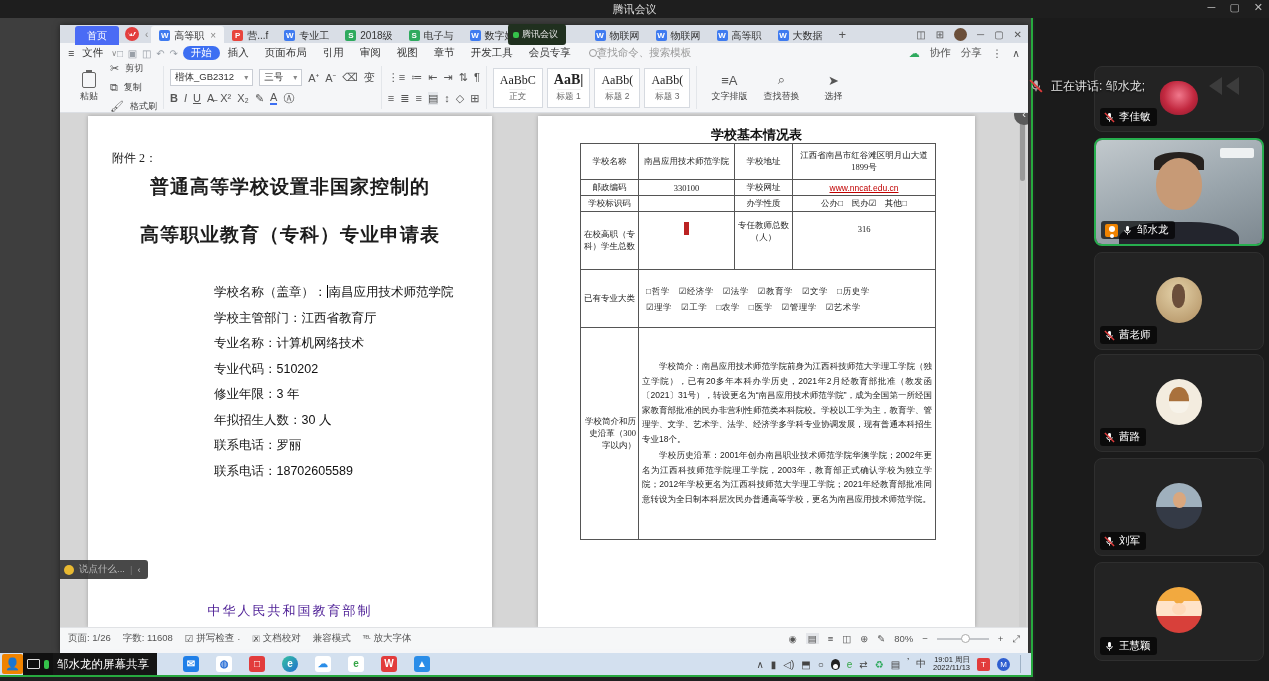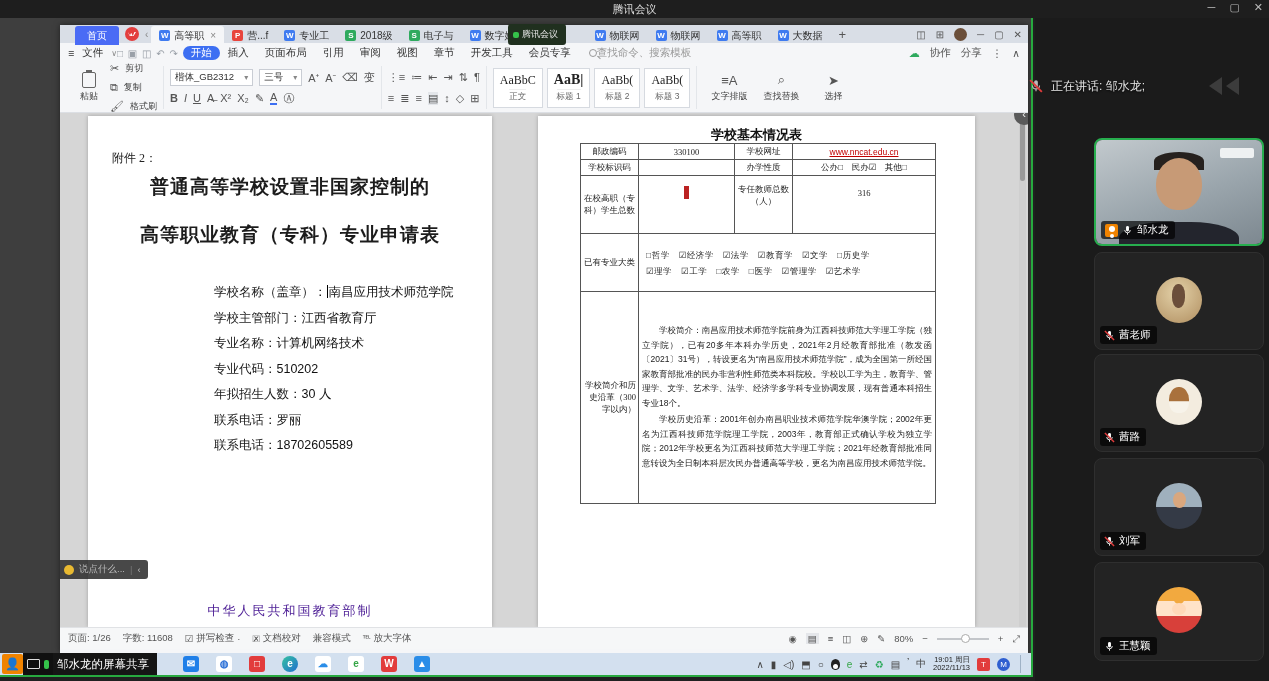--- a/index.html
+++ b/index.html
@@ -363,37 +363,44 @@
 
         <div class="page pageL">
           <div class="attach serif">附件 2：</div>
           <div class="dtitle dt1">普通高等学校设置非国家控制的</div>
           <div class="dtitle dt2">高等职业教育（专科）专业申请表</div>
           <div class="fields serif">
             <div><span>学校名称（盖章）：</span><span class="cursorbar"></span><span class="val">南昌应用技术师范学院</span></div>
             <div><span>学校主管部门：</span><span class="val">江西省教育厅</span></div>
             <div><span>专业名称：</span><span class="val">计算机网络技术</span></div>
             <div><span>专业代码：</span><span class="val">510202</span></div>
+            <div><span>修业年限：</span><span class="val">3 年</span></div>
             <div><span>年拟招生人数：</span><span class="val">30 人</span></div>
             <div><span>联系电话：</span><span class="val">罗丽</span></div>
             <div><span>联系电话：</span><span class="val">18702605589</span></div>
           </div>
           <div class="pfooter serif">中华人民共和国教育部制</div>
         </div>
 
         <div class="page pageR">
           <div class="tbltitle">学校基本情况表</div>
           <table class="info">
             <colgroup>
                 <col style="width:58px">
                 <col style="width:96px">
                 <col style="width:58px">
                 <col style="width:143px">
               </colgroup>
             <tbody>
+                <tr style="height:36px">
+              <td class="lbl">学校名称</td>
+              <td>南昌应用技术师范学院</td>
+              <td class="lbl">学校地址</td>
+              <td>江西省南昌市红谷滩区明月山大道1899号</td>
+            </tr>
             <tr style="height:16px">
               <td class="lbl">邮政编码</td>
               <td>330100</td>
               <td class="lbl">学校网址</td>
               <td><span class="weburl">www.nncat.edu.cn</span></td>
             </tr>
             <tr style="height:16px">
               <td class="lbl">学校标识码</td>
               <td></td>
               <td class="lbl">办学性质</td>
@@ -511,20 +518,32 @@
         <line x1="6" y1="8.5" x2="6" y2="10.6" stroke="#bbb" stroke-width="1"></line>
         <line x1="1" y1="1" x2="11" y2="11" stroke="#e23c3c" stroke-width="1.6"></line>
       </svg>
       <span class="btext">正在讲话: 邹水龙;</span>
       <span class="arrgrp">
         <span class="arr"></span>
         <span class="arr"></span>
       </span>
     </div>
 
+    <div class="tile" style="top:48px;height:66px;">
+      <div class="avcirc av-flower"></div>
+      <div class="namepill">
+        <svg class="micsvg" viewBox="0 0 12 12">
+          <rect x="4.4" y="1" width="3.2" height="6" rx="1.6" fill="#fff"></rect>
+            <path d="M3 5.5a3 3 0 0 0 6 0" stroke="#fff" fill="none"></path>
+            <line x1="6" y1="8.5" x2="6" y2="10.6" stroke="#fff"></line>
+            <line x1="1" y1="1" x2="11" y2="11" stroke="#e23c3c" stroke-width="1.6"></line>
+        </svg>
+        <span>李佳敏</span>
+      </div>
+    </div>
 
     <div class="tile speaking" style="top:120px;height:108px;">
       <div class="video2">
         <div class="ac-unit"></div>
         <div class="hair2"></div>
           <div class="head2"></div>
           <div class="body2"></div>
       </div>
       <div class="namepill">
         <span class="memberbadge"></span>

